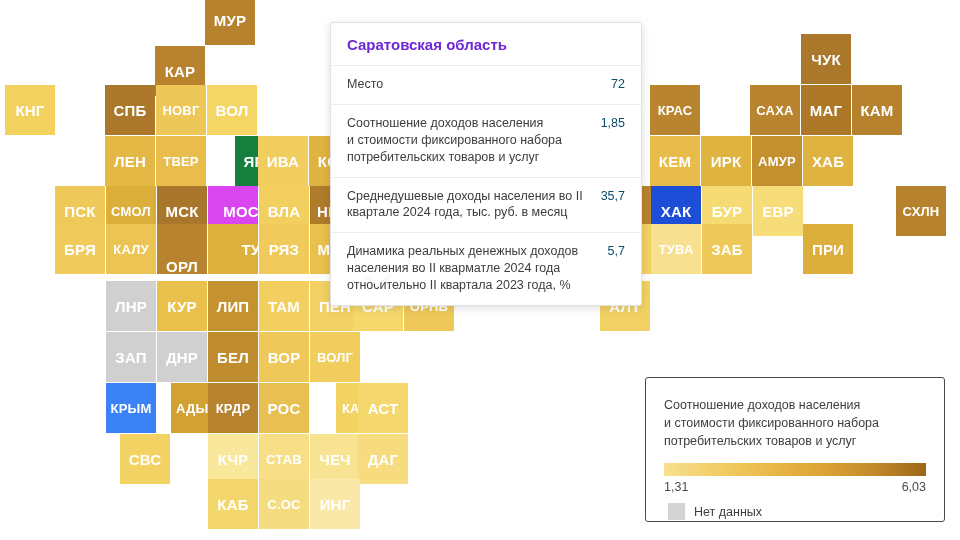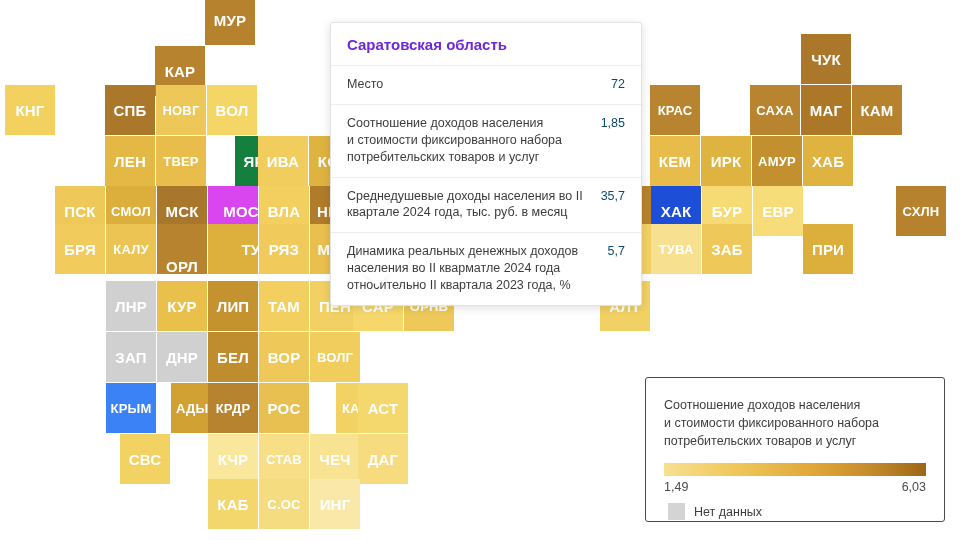--- a/index.html
+++ b/index.html
@@ -309,20 +309,20 @@
       </div>
     </div>
 </div>
 
 <div id="legend">
   <div class="lg-title">Соотношение доходов населения
 и стоимости фиксированного набора
 потребительских товаров и услуг</div>
   <div id="lg-bar"></div>
   <div id="lg-scale">
-    <span>1,49</span>
+    <span>1,31</span>
     <span>6,03</span>
   </div>
   <div id="lg-nodata">
     <span id="lg-swatch"></span>
     <span>Нет данных</span>
   </div>
 </div>
 
 </body></html>

